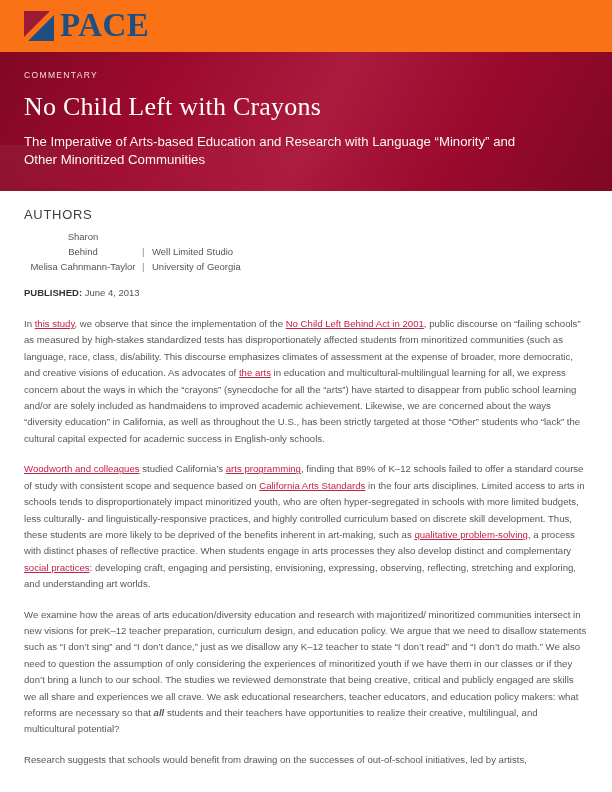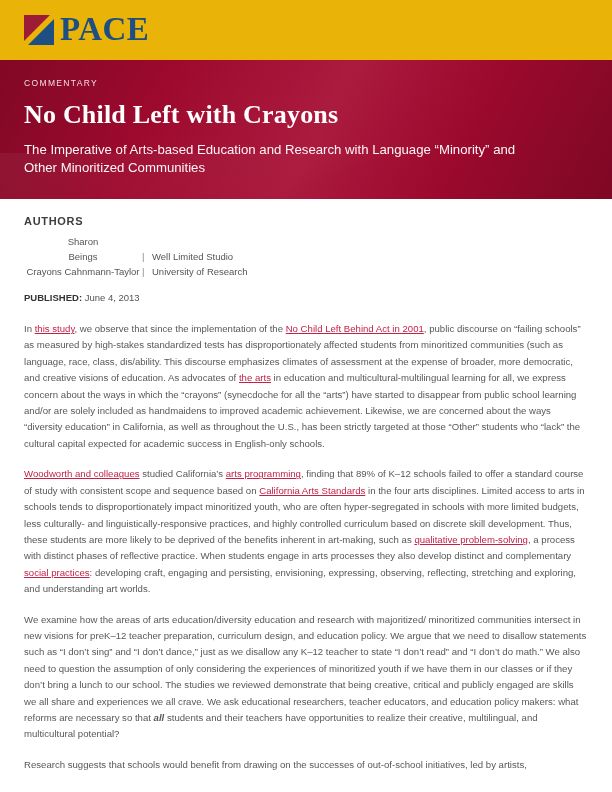--- a/index.html
+++ b/index.html
@@ -11,25 +11,25 @@
     height: 792px;
     background: #ffffff;
     font-family: "Liberation Sans", sans-serif;
     color: #4a4a4a;
     overflow: hidden;
     position: relative;
   }
 
   
   .logo-header {
-    height: 60px;
+    height: 52px;
     padding-left: 24px;
     display: flex;
     align-items: center;
-    background: #eab308;
+    background: #f97316;
   }
   .logo {
     display: flex;
     align-items: center;
     gap: 6px;
   }
   .logo-mark {
     width: 30px;
     height: 30px;
     position: relative;
@@ -66,42 +66,42 @@
   .kicker {
     font-size: 8.5px;
     letter-spacing: 1.35px;
     font-weight: normal;
     color: #f3dde2;
     margin: 0 0 13px 0;
   }
   .banner-title {
     font-family: "Liberation Serif", serif;
     font-size: 26px;
-    font-weight: bold;
+    font-weight: normal;
     line-height: 1.1;
     margin: 0 0 11px 0;
     color: #ffffff;
     letter-spacing: 0.2px;
   }
   .banner-subtitle {
     font-size: 13.2px;
     line-height: 1.38;
     font-weight: normal;
     margin: 0;
     color: #fdf6f7;
     max-width: 520px;
   }
 
   
   .meta {
     padding: 16px 24px 0 24px;
   }
   .meta-heading {
-    font-size: 11px;
-    font-weight: bold;
+    font-size: 13px;
+    font-weight: normal;
     letter-spacing: 0.7px;
     color: #3d3d3d;
     margin: 0 0 7px 0;
   }
   .author-row {
     display: flex;
     font-size: 9.5px;
     line-height: 15px;
     color: #555;
   }
@@ -153,28 +153,28 @@
   <div class="banner-subtitle">The Imperative of Arts-based Education and Research with Language “Minority” and Other Minoritized Communities</div>
 </div>
 
 <div class="meta">
   <div class="meta-heading">AUTHORS</div>
   <div id="authors-list">
       <div class="author-row">
         <span class="author-name">Sharon</span>
       </div>
       <div class="author-row">
-        <span class="author-name">Beings</span>
+        <span class="author-name">Behind</span>
         <span class="author-sep">|</span>
         <span class="author-affil">Well Limited Studio</span>
       </div>
       <div class="author-row">
-        <span class="author-name">Crayons Cahnmann-Taylor</span>
+        <span class="author-name">Melisa Cahnmann-Taylor</span>
         <span class="author-sep">|</span>
-        <span class="author-affil">University of Research</span>
+        <span class="author-affil">University of Georgia</span>
       </div>
     </div>
   <div class="published">
     <b>PUBLISHED:</b><span> June 4, 2013</span>
   </div>
 </div>
 
 <div class="article" id="article-body">
     <p><span>In </span><a href="#" style="color: rgb(195, 34, 72);">this study</a><span>, we observe that since the implementation of the </span><a href="#" style="color: rgb(195, 34, 72);">No Child Left Behind Act in 2001</a><span>, public discourse on “failing schools” as measured by high-stakes standardized tests has disproportionately affected students from minoritized communities (such as language, race, class, dis/ability. This discourse emphasizes climates of assessment at the expense of broader, more democratic, and creative visions of education. As advocates of </span><a href="#" style="color: rgb(195, 34, 72);">the arts</a><span> in education and multicultural-multilingual learning for all, we express concern about the ways in which the “crayons” (synecdoche for all the “arts”) have started to disappear from public school learning and/or are solely included as handmaidens to improved academic achievement. Likewise, we are concerned about the ways “diversity education” in California, as well as throughout the U.S., has been strictly targeted at those “Other” students who “lack” the cultural capital expected for academic success in English-only schools.</span></p>
     <p><a href="#" style="color: rgb(195, 34, 72);">Woodworth and colleagues</a><span> studied California’s </span><a href="#" style="color: rgb(195, 34, 72);">arts programming</a><span>, finding that 89% of K–12 schools failed to offer a standard course of study with consistent scope and sequence based on </span><a href="#" style="color: rgb(195, 34, 72);">California Arts Standards</a><span> in the four arts disciplines. Limited access to arts in schools tends to disproportionately impact minoritized youth, who are often hyper-segregated in schools with more limited budgets, less culturally- and linguistically-responsive practices, and highly controlled curriculum based on discrete skill development. Thus, these students are more likely to be deprived of the benefits inherent in art-making, such as </span><a href="#" style="color: rgb(195, 34, 72);">qualitative problem-solving</a><span>, a process with distinct phases of reflective practice. When students engage in arts processes they also develop distinct and complementary </span><a href="#" style="color: rgb(195, 34, 72);">social practices</a><span>: developing craft, engaging and persisting, envisioning, expressing, observing, reflecting, stretching and exploring, and understanding art worlds.</span></p>

